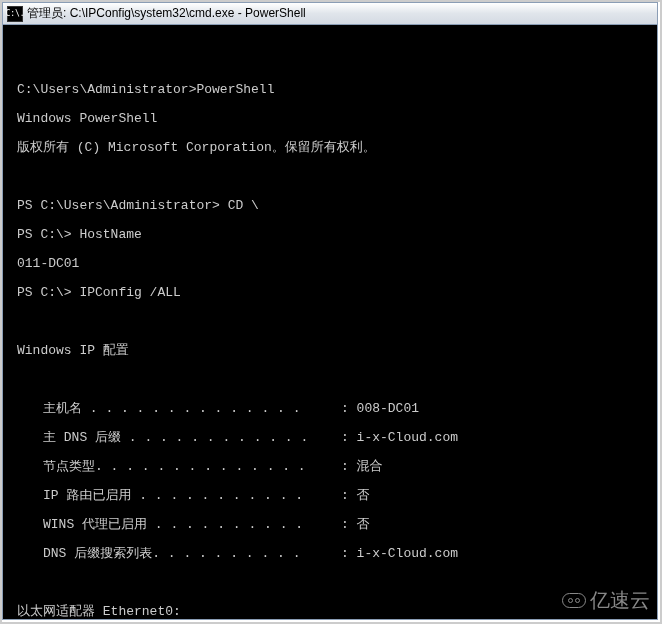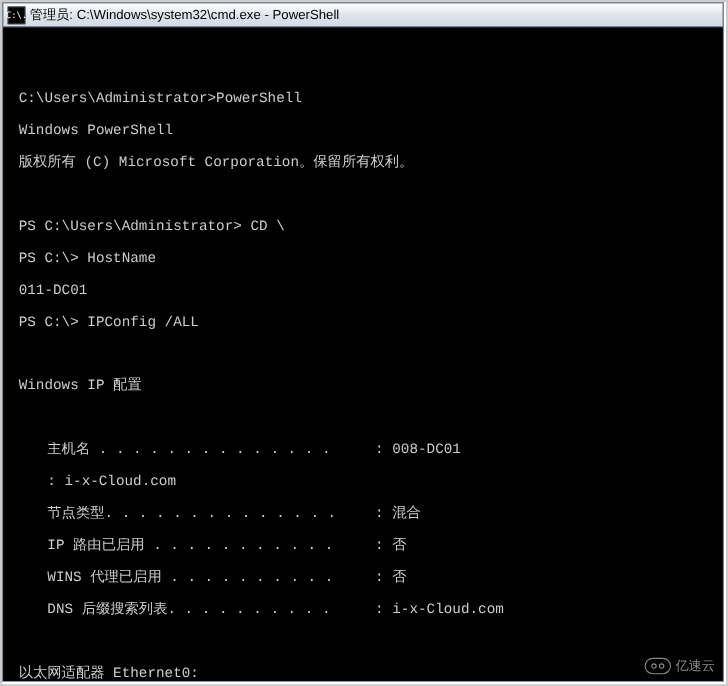--- a/index.html
+++ b/index.html
@@ -74,21 +74,21 @@
       overflow: hidden;
     }
     .watermark {
       position: absolute;
       right: 10px;
       bottom: 8px;
       display: flex;
       align-items: center;
       gap: 4px;
       font-family: "Microsoft YaHei", sans-serif;
-      font-size: 12px;
+      font-size: 20px;
       color: #888;
       pointer-events: none;
     }
     .watermark-icon {
       width: 24px;
       height: 15px;
       border: 1.5px solid #888;
       border-radius: 10px;
       display: flex;
       align-items: center;
@@ -102,38 +102,38 @@
       border-radius: 50%;
       display: block;
     }
   </style>
 </head>
 <body>
 
 <div class="window">
   <div class="titlebar">
     <span class="title-icon">C:\.</span>
-    <span>管理员: C:\Windows\system32\cmd.exe - PowerShell</span>
+    <span>管理员: C:\IPConfig\system32\cmd.exe - PowerShell</span>
   </div>
   <div class="terminal">
     <div class="terminal-content">
 <span class="line"> </span>
 <span class="line">C:\Users\Administrator&gt;PowerShell</span>
 <span class="line">Windows PowerShell</span>
 <span class="line">版权所有 (C) Microsoft Corporation。保留所有权利。</span>
 <span class="line"> </span>
 <span class="line">PS C:\Users\Administrator&gt; CD \</span>
 <span class="line">PS C:\&gt; HostName</span>
 <span class="line">011-DC01</span>
 <span class="line">PS C:\&gt; IPConfig /ALL</span>
 <span class="line"> </span>
 <span class="line">Windows IP 配置</span>
 <span class="line"> </span>
 <div class="prop-row"><span class="prop-label">主机名 . . . . . . . . . . . . . .</span><span>: 008-DC01</span></div>
-<div class="prop-row"><span>: i-x-Cloud.com</span></div>
+<div class="prop-row"><span class="prop-label">主 DNS 后缀 . . . . . . . . . . . .</span><span>: i-x-Cloud.com</span></div>
 <div class="prop-row"><span class="prop-label">节点类型. . . . . . . . . . . . . .</span><span>: 混合</span></div>
 <div class="prop-row"><span class="prop-label">IP 路由已启用 . . . . . . . . . . .</span><span>: 否</span></div>
 <div class="prop-row"><span class="prop-label">WINS 代理已启用 . . . . . . . . . .</span><span>: 否</span></div>
 <div class="prop-row"><span class="prop-label">DNS 后缀搜索列表. . . . . . . . . .</span><span>: i-x-Cloud.com</span></div>
 <span class="line"> </span>
 <span class="line">以太网适配器 Ethernet0:</span>
 
 
 
 

